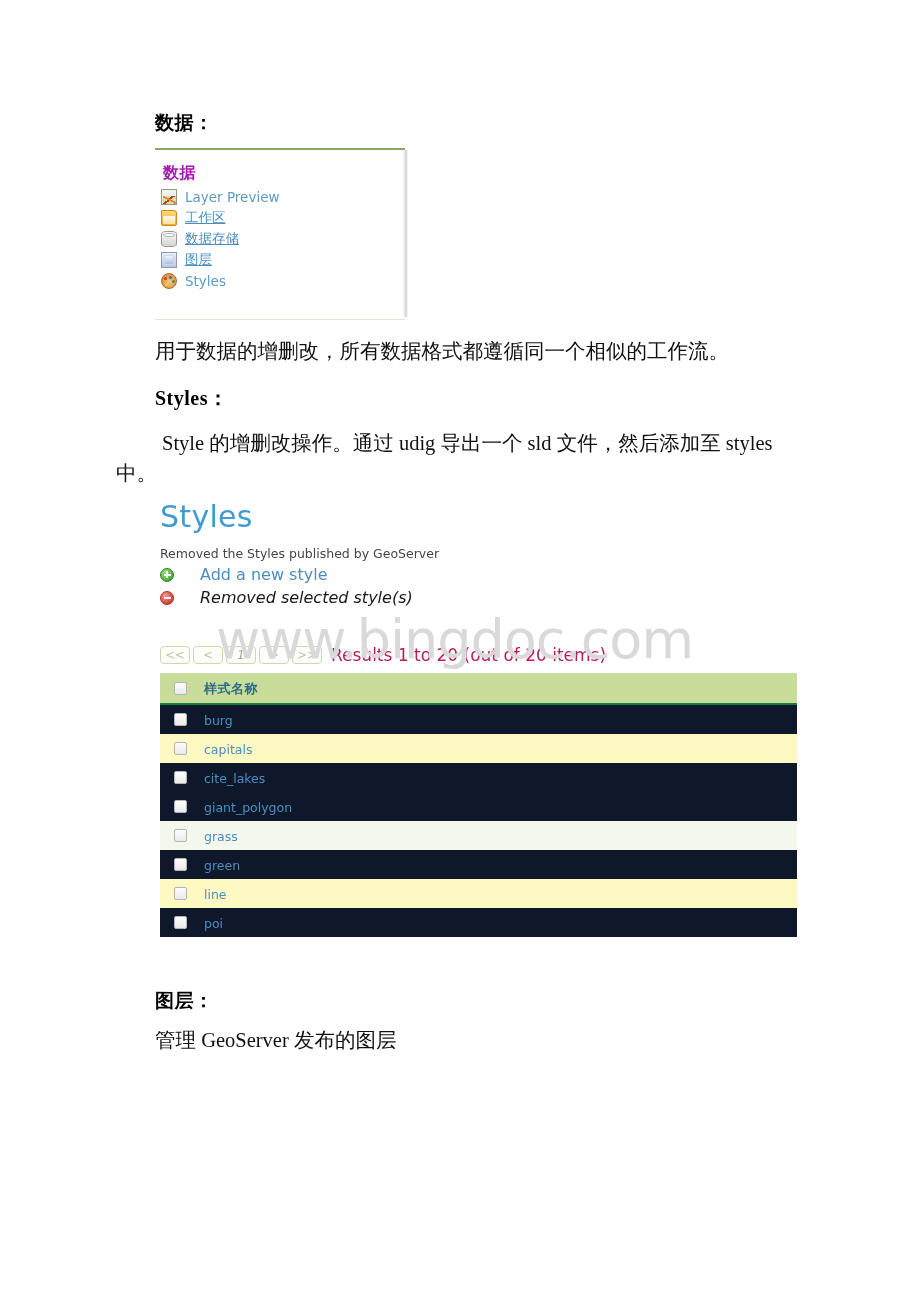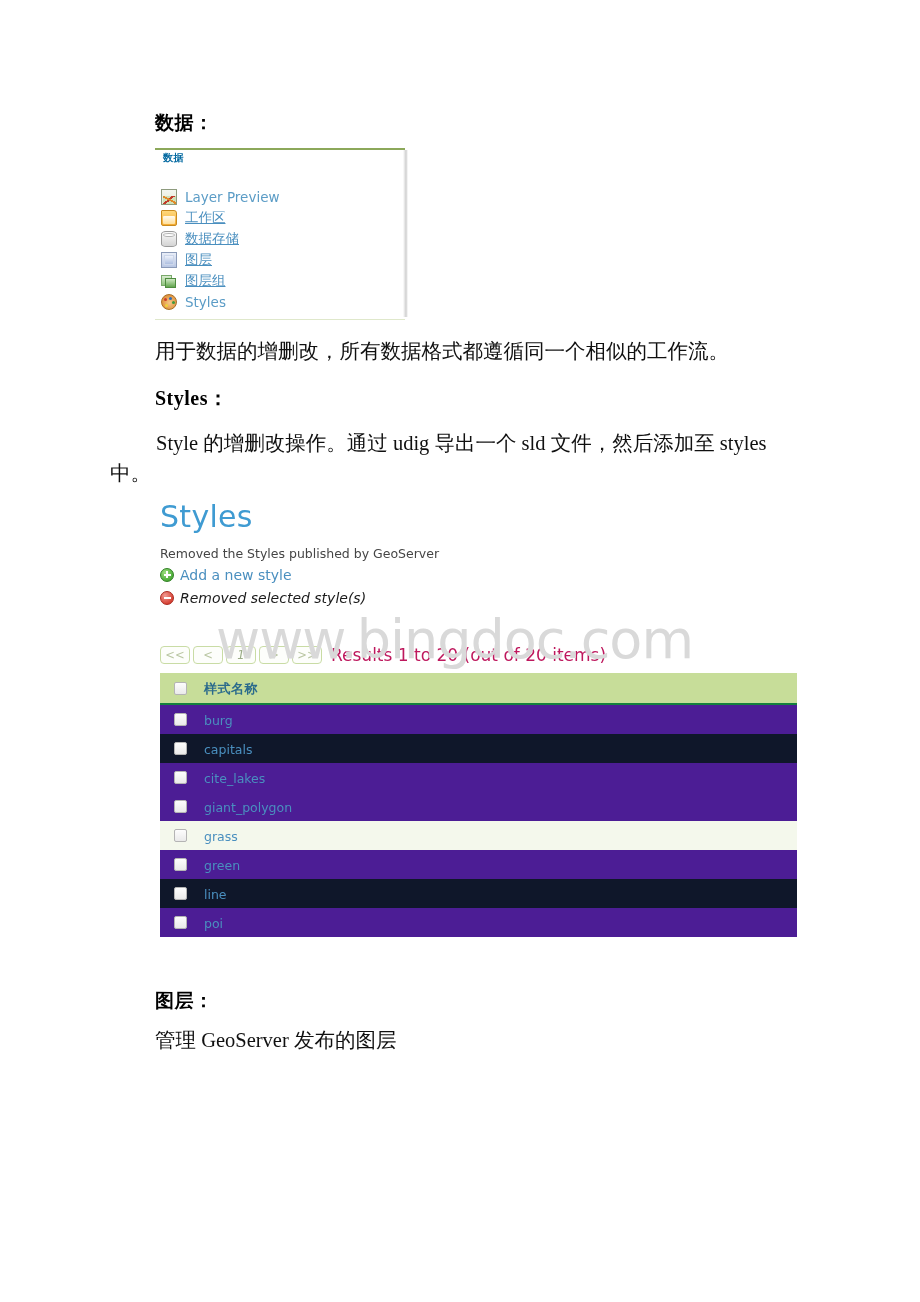--- a/index.html
+++ b/index.html
@@ -66,24 +66,24 @@
     position: absolute;
     left: 403px;
     top: 150px;
     width: 5px;
     height: 167px;
     background: linear-gradient(to right, #ffffff 0%, #cfcfcf 60%, #ffffff 100%);
   }
   .gs-panel-title {
     position: absolute;
     left: 8px;
-    top: 1px;
-    font-size: 10px;
+    top: 13px;
+    font-size: 16px;
     font-weight: bold;
-    color: #0369a1;
+    color: #a21caf;
     letter-spacing: .5px;
   }
   .gs-nav {
     position: absolute;
     left: 6px;
     top: 36px;
     width: 240px;
   }
   .gs-nav-item {
     display: flex;
@@ -269,23 +269,24 @@
     border: 1px solid #ab281e;
   }
   .ico-remove::after {
     content: "";
     position: absolute;
     left: 2.5px; top: 5px;
     width: 7px; height: 2px;
     background: #fff;
   }
   .gsp-action-label {
-    font-size: 14px;
+    font-size: 16px;
     color: #4a8fbf;
     text-decoration: none;
+    margin-left: 20px;
   }
   .gsp-action-label.italic {
     font-style: italic;
     color: #1a1a1a;
   }
 
   .gsp-pager {
     display: flex;
     align-items: center;
     margin-top: 38px;
@@ -337,22 +338,22 @@
   .hdr-label {
     font-size: 13px;
     font-weight: bold;
     color: #2a6a8c;
     letter-spacing: .5px;
   }
   .cell-label {
     font-size: 12.5px;
     color: #4a8fbf;
   }
-  .row-alt { background: #4c1d95; }
-  .row-plain { background: #0f172a; }
+  .row-alt { background: #0f172a; }
+  .row-plain { background: #fef9c3; }
   .row-faint { background: #f4f8ec; }
   .chk {
     width: 13px;
     height: 13px;
     margin-left: 14px;
     background: linear-gradient(#fdfdfd, #eaeaea);
     border: 1px solid #b4b4b4;
     border-radius: 2px;
     box-sizing: border-box;
     display: block;
@@ -397,39 +398,35 @@
       <div class="gs-nav-item">
         <span class="gs-nav-ico ico-db"></span>
         <span class="gs-nav-label">数据存储</span>
       </div>
 
       <div class="gs-nav-item">
         <span class="gs-nav-ico ico-layer"></span>
         <span class="gs-nav-label">图层</span>
       </div>
 
-      <div class="gs-nav-item">
-        <span class="gs-nav-ico ico-layergroup"></span>
-        <span class="gs-nav-label">图层组</span>
-      </div>
 
       <div class="gs-nav-item">
         <span class="gs-nav-ico ico-palette"></span>
         <span class="gs-nav-label nolink">Styles</span>
       </div>
 
     </div>
   </div>
   <div class="gs-panel-edge"></div>
 
   <div class="doc-p" style="left:155px; top:336px;">用于数据的增删改，所有数据格式都遵循同一个相似的工作流。</div>
 
   <div class="doc-h serif" style="left:155px; top:385px;">Styles：</div>
 
-  <div class="doc-p wrap" style="left:110px; top:428px; text-indent:46px;">Style 的增删改操作。通过 udig 导出一个 sld 文件，然后添加至 styles 中。</div>
+  <div class="doc-p wrap" style="left:116px; top:428px; text-indent:46px;">Style 的增删改操作。通过 udig 导出一个 sld 文件，然后添加至 styles 中。</div>
 
   <div class="gsp">
 
     <div class="gsp-title">Styles</div>
 
     <div class="gsp-sub">Removed the Styles published by GeoServer</div>
 
     <div class="gsp-action">
       <span class="gsp-action-ico ico-add"></span>
       <span class="gsp-action-label">Add a new style</span>

